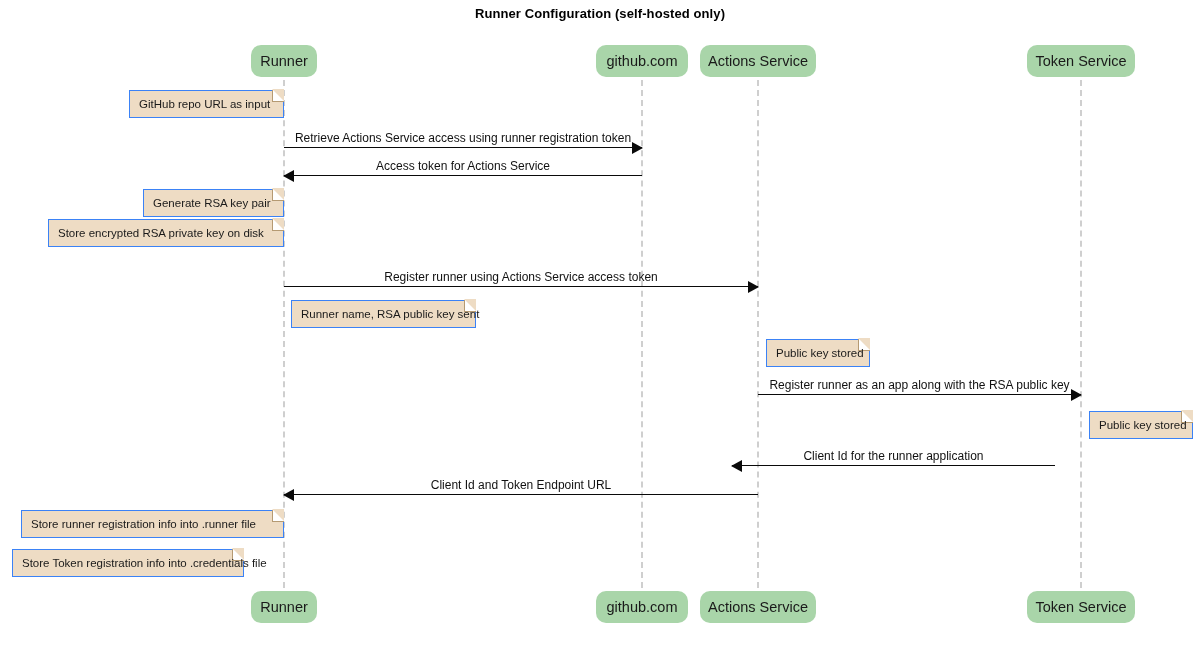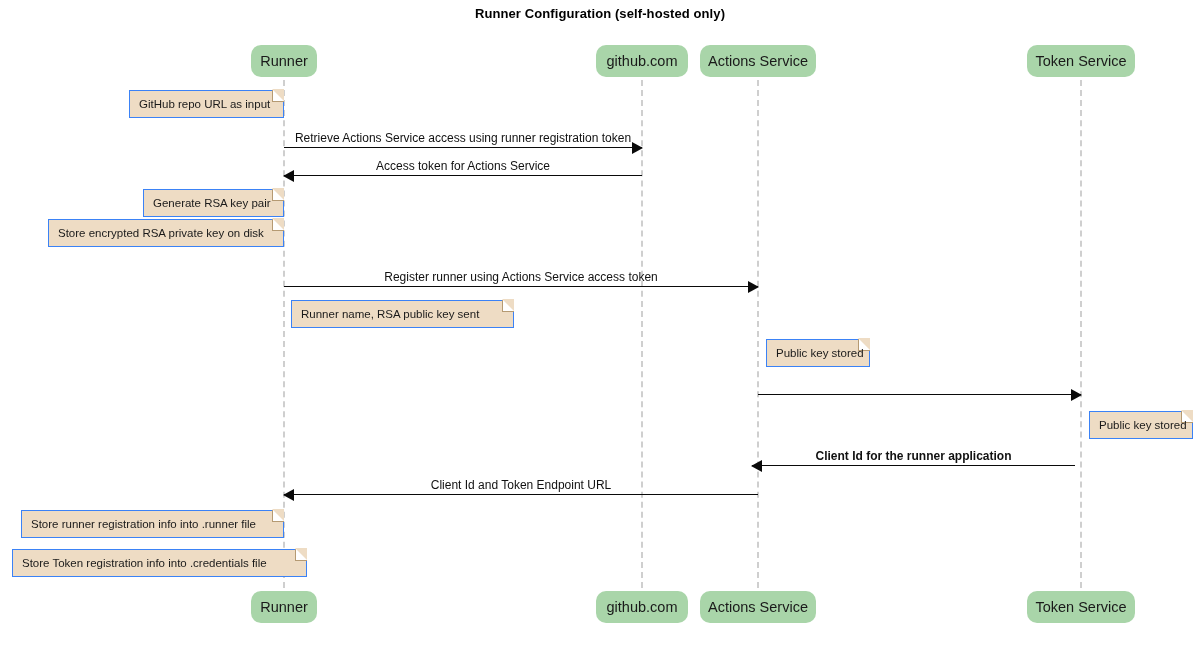--- a/index.html
+++ b/index.html
@@ -186,22 +186,23 @@
         <div class="label">Access token for Actions Service</div>
       </div>
       <div class="msg to-right" style="left: 284px; width: 474px; top: 265px;">
         <div class="line"></div>
         <div class="head"></div>
         <div class="label">Register runner using Actions Service access token</div>
       </div>
       <div class="msg to-right" style="left: 758px; width: 323px; top: 373px;">
         <div class="line"></div>
         <div class="head"></div>
-      </div>
-      <div class="msg to-left" style="left: 752px; width: 323px; top: 444px; font-weight: bold;">
+        <div class="label">Register runner as an app along with the RSA public key</div>
+      </div>
+      <div class="msg to-left" style="left: 732px; width: 323px; top: 444px;">
         <div class="line"></div>
         <div class="head"></div>
         <div class="label">Client Id for the runner application</div>
       </div>
       <div class="msg to-left" style="left: 284px; width: 474px; top: 473px;">
         <div class="line"></div>
         <div class="head"></div>
         <div class="label">Client Id and Token Endpoint URL</div>
       </div>
     </div>
@@ -211,35 +212,35 @@
         <span class="fold"></span>
       </div>
       <div class="note" style="left: 143px; top: 189px; width: 141px;">
         <span class="note-text">Generate RSA key pair</span>
         <span class="fold"></span>
       </div>
       <div class="note" style="left: 48px; top: 219px; width: 236px;">
         <span class="note-text">Store encrypted RSA private key on disk</span>
         <span class="fold"></span>
       </div>
-      <div class="note" style="left: 291px; top: 300px; width: 223px;">
+      <div class="note" style="left: 291px; top: 300px; width: 185px;">
         <span class="note-text">Runner name, RSA public key sent</span>
         <span class="fold"></span>
       </div>
       <div class="note" style="left: 766px; top: 339px; width: 104px;">
         <span class="note-text">Public key stored</span>
         <span class="fold"></span>
       </div>
       <div class="note" style="left: 1089px; top: 411px; width: 104px;">
         <span class="note-text">Public key stored</span>
         <span class="fold"></span>
       </div>
       <div class="note" style="left: 21px; top: 510px; width: 263px;">
         <span class="note-text">Store runner registration info into .runner file</span>
         <span class="fold"></span>
       </div>
-      <div class="note" style="left: 12px; top: 549px; width: 295px;">
+      <div class="note" style="left: 12px; top: 549px; width: 232px;">
         <span class="note-text">Store Token registration info into .credentials file</span>
         <span class="fold"></span>
       </div>
     </div>
 
 </div>
 
 </body></html>

